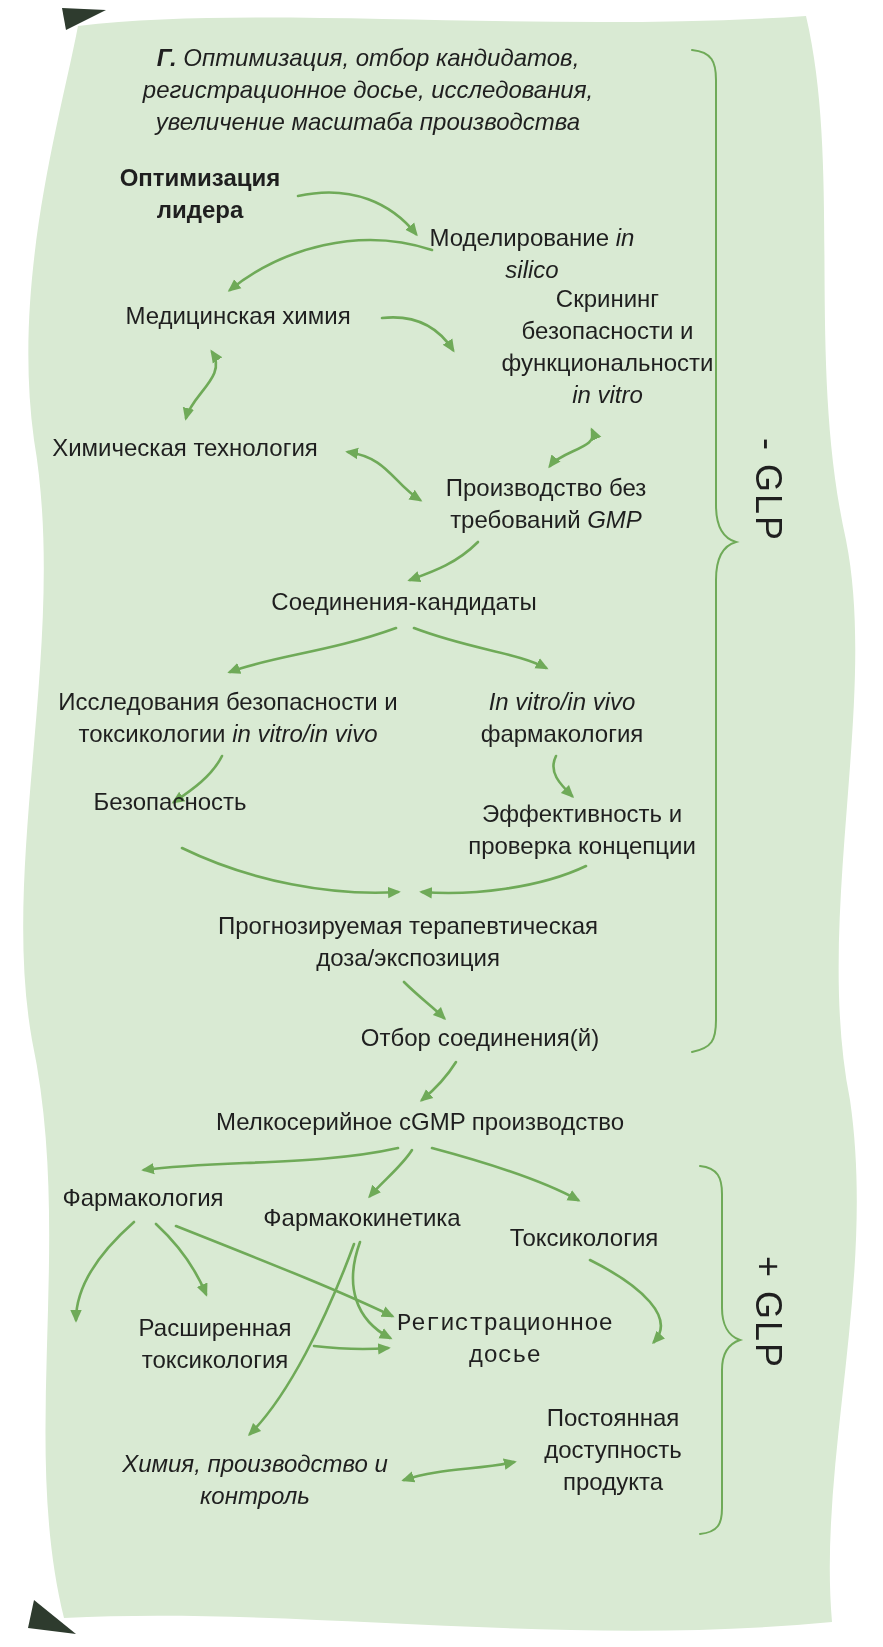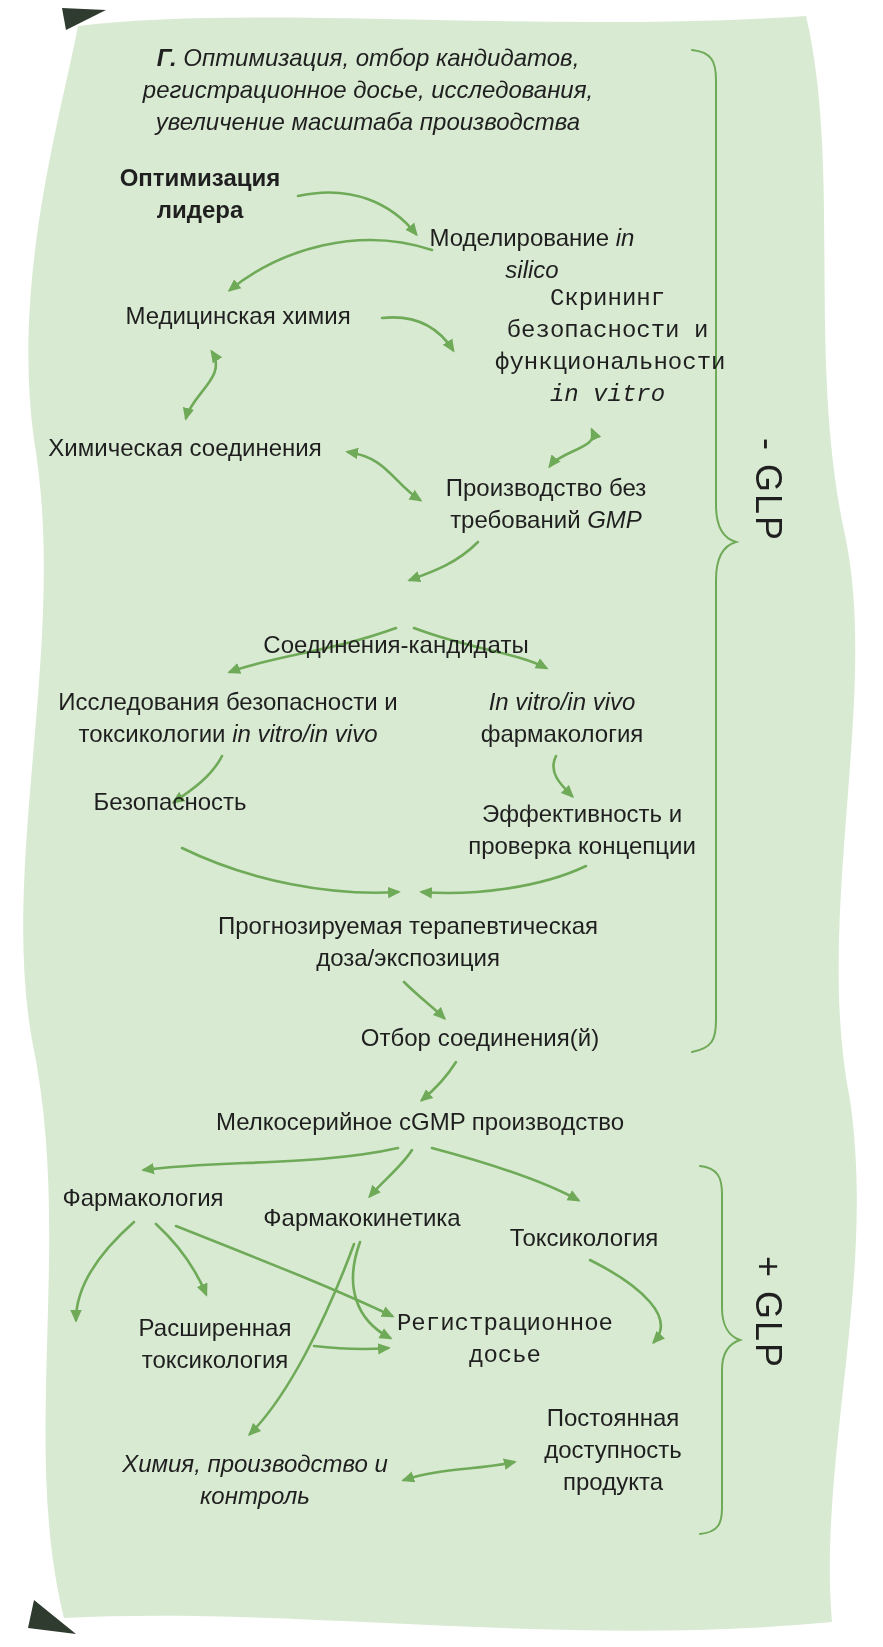--- a/index.html
+++ b/index.html
@@ -95,33 +95,33 @@
 </div>
 
 <div class="node" style="left:417px;top:222px;width:230px;">
   <span>Моделирование </span><span class="it">in silico</span>
 </div>
 
 <div class="node" style="left:78px;top:300px;width:320px;">
   <span>Медицинская химия</span>
 </div>
 
-<div class="node" style="left:495px;top:283px;width:225px;font-family:Liberation Mono, monospace;">
+<div class="node" style="left:495px;top:283px;width:225px;">
   <span>Скрининг безопасности и функциональности </span><span class="it">in vitro</span>
 </div>
 
 <div class="node" style="left:35px;top:432px;width:300px;">
-  <span>Химическая соединения</span>
+  <span>Химическая технология</span>
 </div>
 
 <div class="node" style="left:421px;top:472px;width:250px;">
   <span>Производство без требований </span><span class="it">GMP</span>
 </div>
 
-<div class="node" style="left:236px;top:586px;width:320px;margin-top:43px;">
+<div class="node" style="left:244px;top:586px;width:320px;">
   <span>Соединения-кандидаты</span>
 </div>
 
 <div class="node" style="left:33px;top:686px;width:390px;">
   <span>Исследования безопасности и токсикологии </span><span class="it">in vitro/in vivo</span>
 </div>
 
 <div class="node" style="left:452px;top:686px;width:220px;">
   <span class="it">In vitro/in vivo</span><span> фармакология</span>
 </div>

